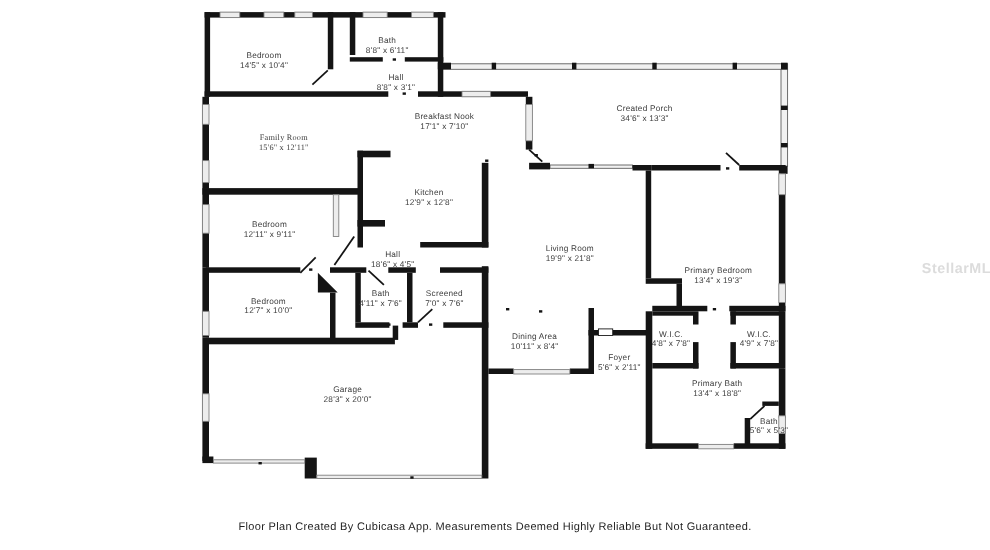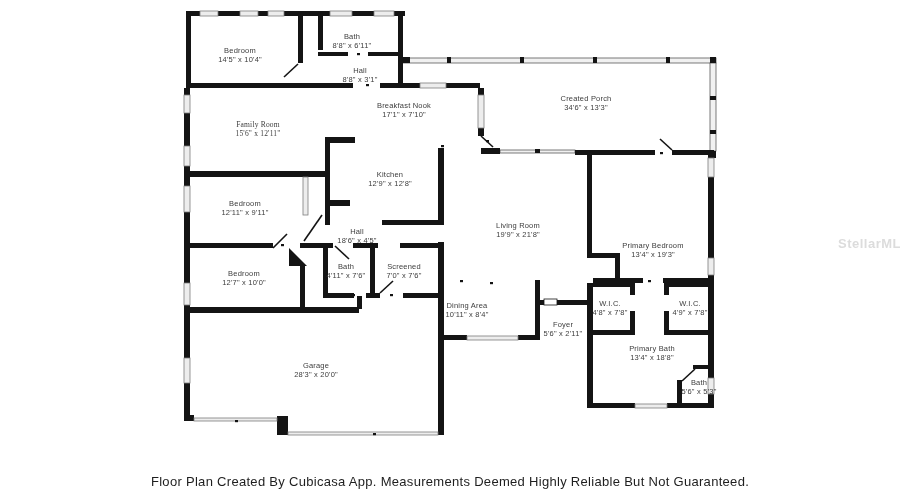--- a/index.html
+++ b/index.html
@@ -13,21 +13,21 @@
     letter-spacing:.2px;white-space:nowrap;pointer-events:none;
   }
   .room-label .rname{display:block;}
   .room-label .rdims{display:block;}
   .watermark{
     position:absolute;left:838px;top:236px;font-size:13px;font-weight:600;
     color:#dcdcdc;letter-spacing:.5px;white-space:nowrap;
   }
   .caption{
     position:absolute;left:0;right:0;top:474px;text-align:center;
-    font-size:13px;color:#1e1e1e;letter-spacing:.3px;
+    font-size:10px;color:#1e1e1e;letter-spacing:.3px;
   }
   svg{position:absolute;left:0;top:0;}
 </style>
 </head>
 <body>
 
 <div class="stage">
   <svg id="plan-svg" width="900" height="500" viewBox="0 0 900 500">
       <g>
         <rect x="403" y="58" width="313" height="5" fill="#f1f1f1" stroke="#5a5a5a" stroke-width="0.8"></rect>
@@ -216,21 +216,21 @@
         <span class="rdims">4'11" x 7'6"</span>
       </div>
       <div class="room-label" style="left: 404px; top: 271px;">
         <span class="rname">Screened</span>
         <span class="rdims">7'0" x 7'6"</span>
       </div>
       <div class="room-label" style="left: 244px; top: 278px;">
         <span class="rname">Bedroom</span>
         <span class="rdims">12'7" x 10'0"</span>
       </div>
-      <div class="room-label" style="left: 467px; top: 310px;">
+      <div class="room-label" style="left: 486px; top: 310px;">
         <span class="rname">Dining Area</span>
         <span class="rdims">10'11" x 8'4"</span>
       </div>
       <div class="room-label" style="left: 563px; top: 292px; margin-top: 37px;">
         <span class="rname">Foyer</span>
         <span class="rdims">5'6" x 2'11"</span>
       </div>
       <div class="room-label" style="left: 610px; top: 308px;">
         <span class="rname">W.I.C.</span>
         <span class="rdims">4'8" x 7'8"</span>
@@ -240,20 +240,20 @@
         <span class="rdims">4'9" x 7'8"</span>
       </div>
       <div class="room-label" style="left: 652px; top: 353px; text-align: center;">
         <span class="rname">Primary Bath</span>
         <span class="rdims">13'4" x 18'8"</span>
       </div>
       <div class="room-label" style="left: 699px; top: 387px;">
         <span class="rname">Bath</span>
         <span class="rdims">5'6" x 5'3"</span>
       </div>
-      <div class="room-label" style="left: 316px; top: 370px; text-align: center;">
+      <div class="room-label" style="left: 316px; top: 358px; text-align: center;">
         <span class="rname">Garage</span>
         <span class="rdims">28'3" x 20'0"</span>
       </div>
     </div>
   <div class="watermark">StellarMLS</div>
   <div class="caption">Floor Plan Created By Cubicasa App. Measurements Deemed Highly Reliable But Not Guaranteed.</div>
 </div>
 
 </body></html>

